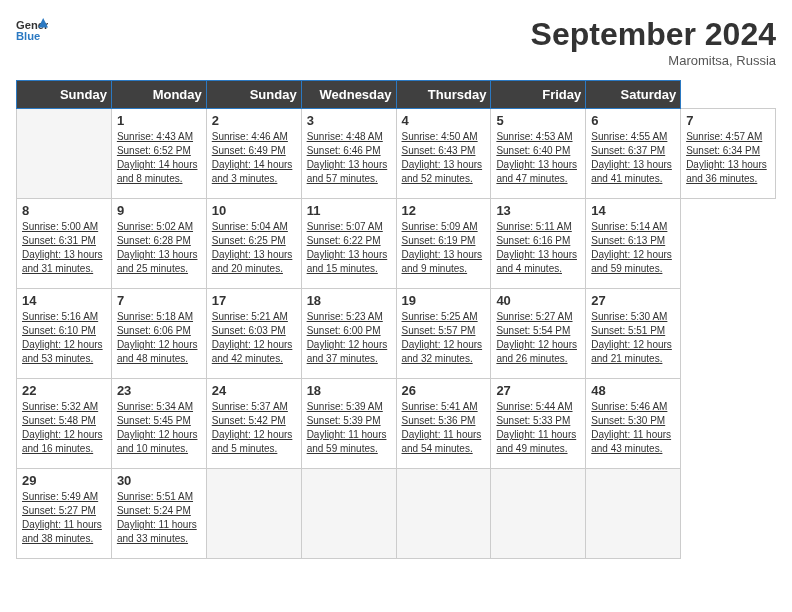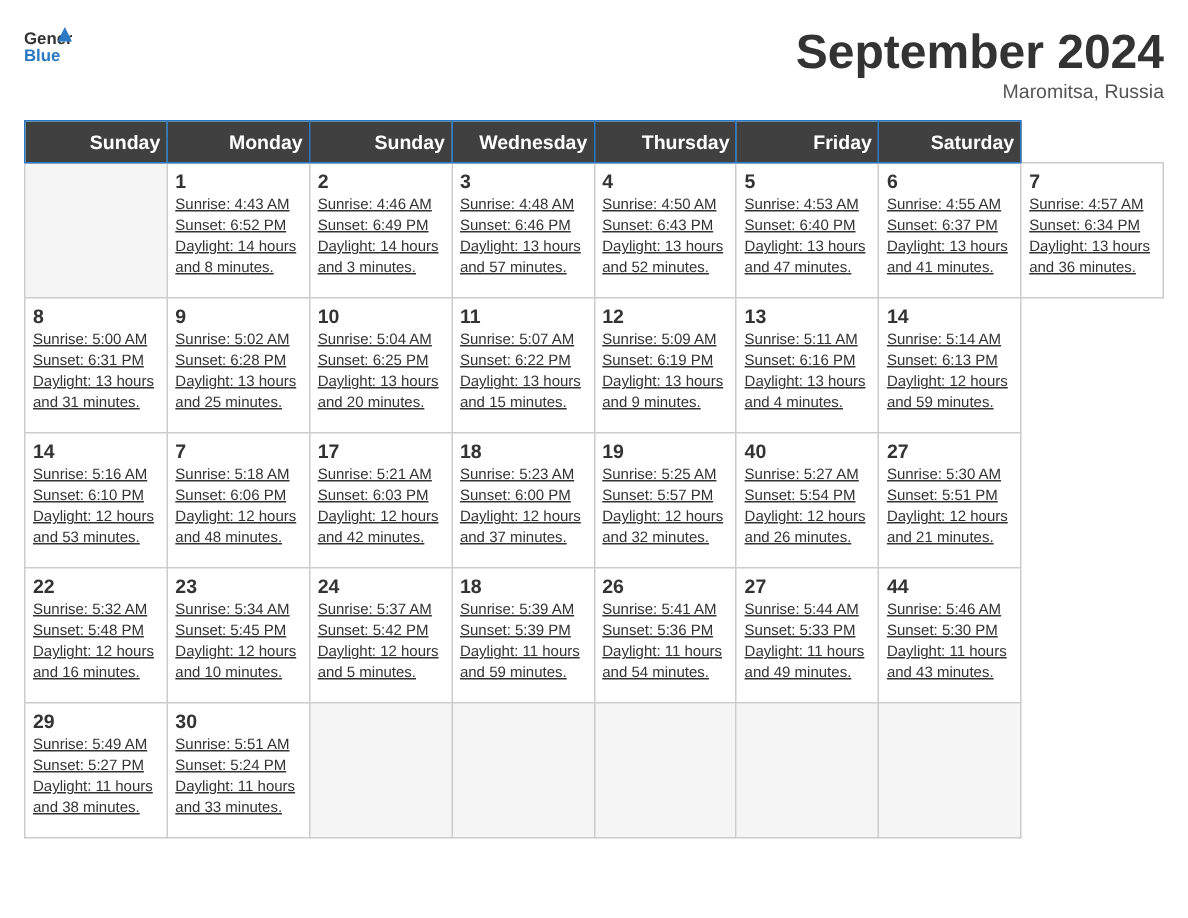--- a/index.html
+++ b/index.html
@@ -324,21 +324,21 @@
         </td>
         <td>
           <span class="day-num">27</span>
           <div class="day-info">
             Sunrise: 5:44 AM<br>
             Sunset: 5:33 PM<br>
             Daylight: 11 hours and 49 minutes.
           </div>
         </td>
         <td>
-          <span class="day-num">44</span>
+          <span class="day-num">48</span>
           <div class="day-info">
             Sunrise: 5:46 AM<br>
             Sunset: 5:30 PM<br>
             Daylight: 11 hours and 43 minutes.
           </div>
         </td>
       </tr>
       <tr>
         <td>
           <span class="day-num">29</span>

